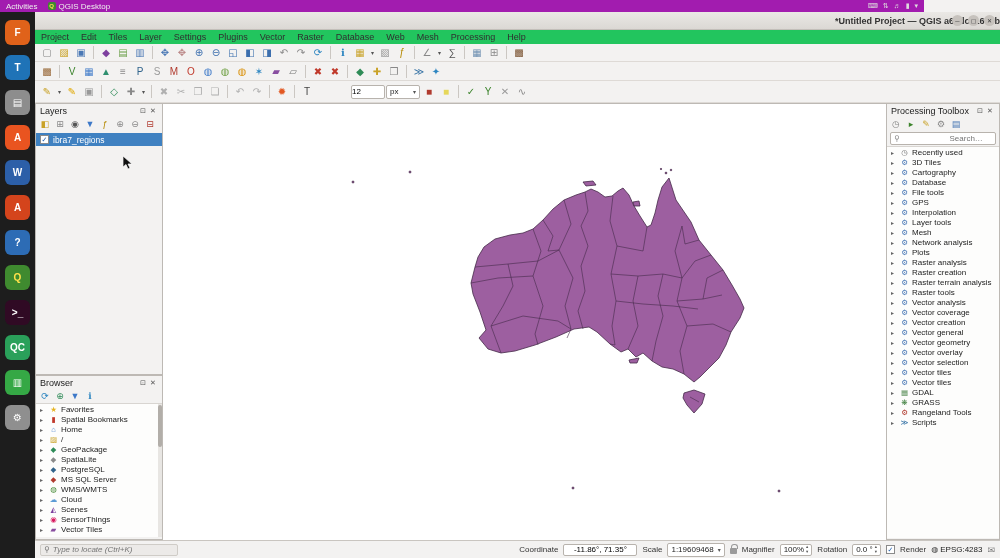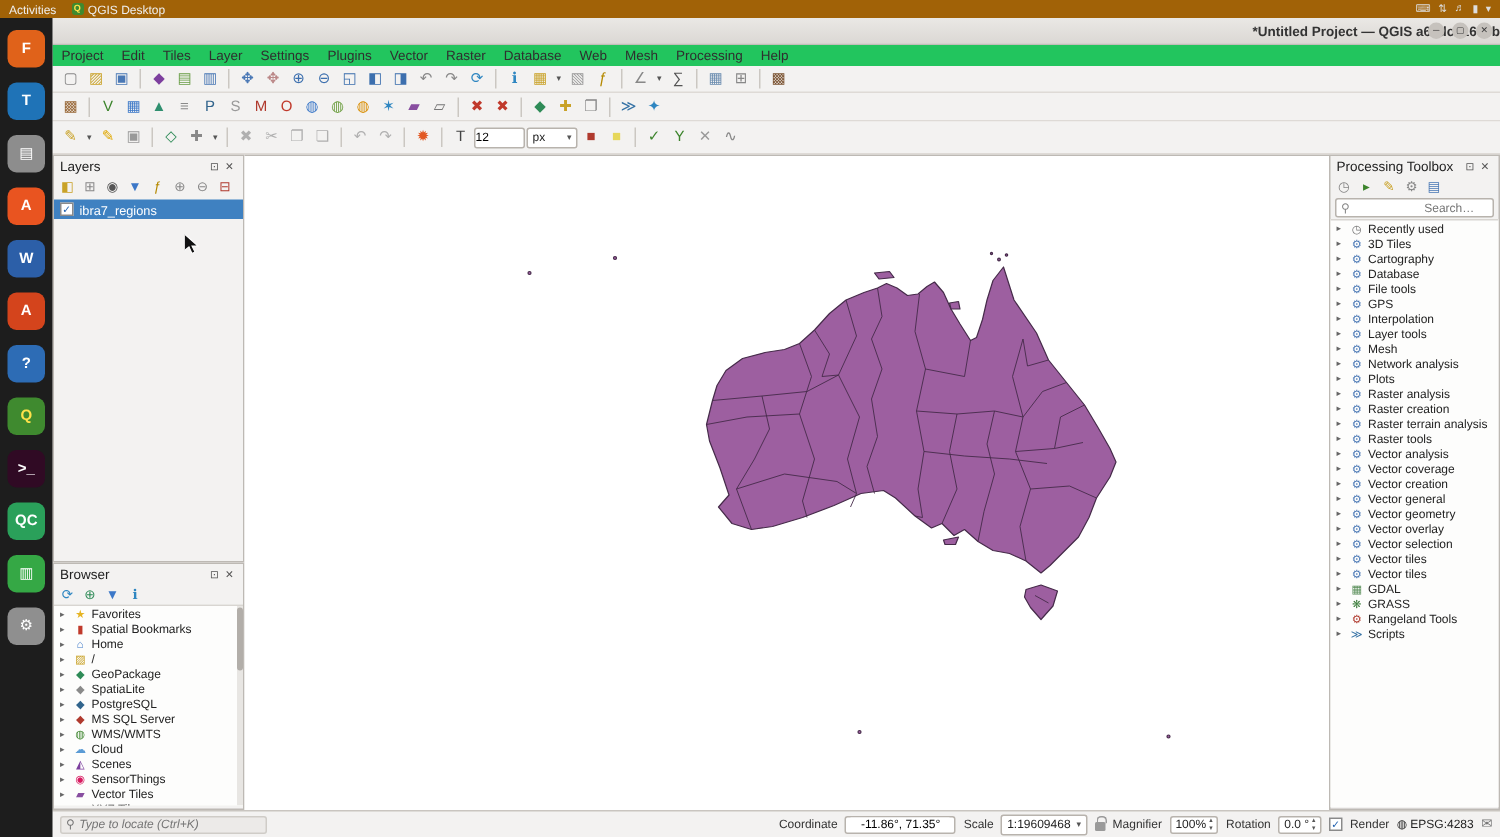--- a/index.html
+++ b/index.html
@@ -1,21 +1,21 @@
 <!DOCTYPE html>
 <html><head>
 <meta charset="utf-8">
 <style>
   * { box-sizing: border-box; margin: 0; padding: 0; }
   html,body { width:1000px; height:558px; }
   body { font-family:"Liberation Sans","DejaVu Sans",sans-serif; font-size:9px; color:#222;
          background:#f3f2f1; position:relative; overflow:hidden; }
 
   
-  #osbar { position:absolute; top:0; left:0; width:1000px; height:12px; background:#a16207; color:#eee;
+  #osbar { position:absolute; top:0; left:0; width:924px; height:12px; background:#a21caf; color:#eee;
            display:flex; align-items:center; font-size:8px; padding:0 6px; z-index:50; }
   #osbar .appicon { width:8px; height:8px; background:#3f8a2f; color:#ffe24a; font-size:6px; font-weight:bold;
            display:inline-flex; align-items:center; justify-content:center; border-radius:2px; margin:0 3px 0 10px; }
   #os-clock { position:absolute; left:0; right:0; text-align:center; pointer-events:none; }
   #os-tray { margin-left:auto; display:flex; gap:5px; z-index:2; }
   #os-tray span { font-size:7px; }
 
   
   #dock { position:absolute; top:12px; left:0; width:35px; height:546px; background:#1d1d1d;
           display:flex; flex-direction:column; align-items:center; gap:10px; padding-top:8px; z-index:40; }
@@ -38,21 +38,21 @@
   .toolbar { position:absolute; left:35px; width:965px; background:#f3f2f1; display:flex;
           align-items:center; padding-left:4px; gap:1px; border-bottom:1px solid #dedad6; }
   #tb1 { top:44px; height:18px; }
   #tb2 { top:62px; height:19px; }
   #tb3 { top:81px; height:22px; }
   .tbtn { width:16px; height:16px; display:flex; align-items:center; justify-content:center; font-size:10px; flex:0 0 auto; }
   .toolbar .sep { width:1px; height:13px; background:#cbc7c2; margin:0 3px; flex:0 0 auto; }
   .toolbar .caret { width:7px; font-size:6px; color:#555; }
   .listhost { display:contents; }
   .numbox { width:34px; height:14px; font-size:8px; border:1px solid #b8b3ad; border-radius:2px; padding:0 0;
-          background:#fff; font-family:inherit; }
+          background:#fff; font-family:inherit;margin-left:35px; }
   .combo { height:14px; min-width:34px; border:1px solid #b8b3ad; border-radius:2px; background:#fff;
           display:flex; align-items:center; font-size:8px; padding:0 3px; gap:4px; }
   .combo .cc { font-size:6px; color:#555; margin-left:auto; }
 
   
   .panel { position:absolute; background:#f3f2f1; border:1px solid #bdb9b4; }
   .panel-header { height:13px; display:flex; align-items:center; padding:0 4px; font-size:9px; color:#222; }
   .panel-title { flex:1; }
   .panel-btn { width:10px; text-align:center; color:#555; font-size:7px; }
   .ptoolbar { display:flex; gap:3px; padding:1px 3px; align-items:center; }

